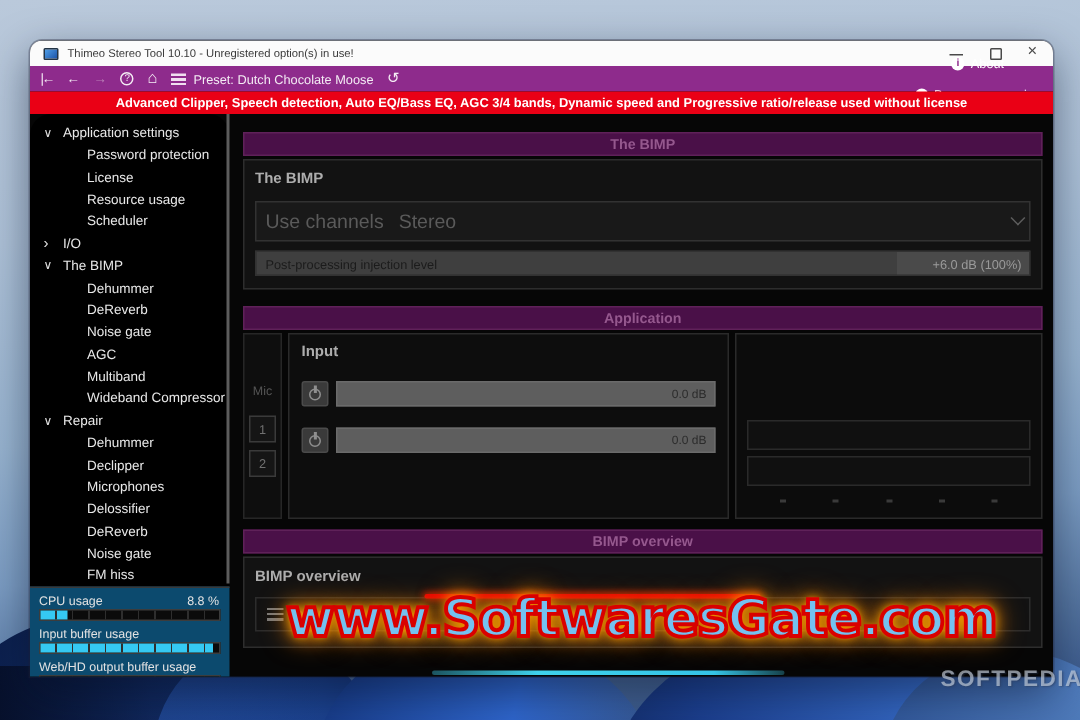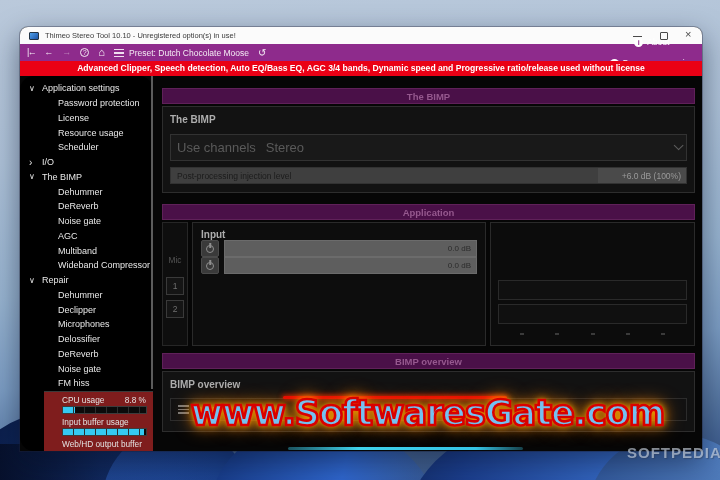--- a/index.html
+++ b/index.html
@@ -56,21 +56,21 @@
   
   .sidebar { width:133px; background:#000; position:relative; flex:none; display:flex; flex-direction:column;border-radius:14px; }
   .tree { padding-top:5px; flex:1; }
   .tree-item { display:flex; align-items:center; height:14.75px; font-size:9px; color:#e8e8e8; padding-left:9px; cursor:default; white-space:nowrap; }
   .tree-item.child { padding-left:38px; }
   .chev { width:13px; font-size:8px; color:#e0e0e0; flex:none; }
   .chev.exp::before { content:"\2228"; }
   .chev.col::before { content:"\203A"; font-size:10px; }
   .sb-scrollbar { position:absolute; right:0; top:0; bottom:62px; width:2px; background:#5c5c5c; }
 
-  .sb-status { border-top:1px solid #3a3a3a; background:#7f1d1d; padding:2px 0 3px 12px; flex:none;margin-left:24px; }
+  .sb-status { border-top:1px solid #3a3a3a; background:#0c4a6e; padding:2px 0 3px 0; flex:none; }
   .st-row { display:flex; justify-content:space-between; font-size:8.3px; color:#e2e2e2; padding:1px 7px 1px 6px; }
   .meter { position:relative; height:8px; border:1px solid #3c3c3c; background:#0b0b0b; margin:0 6px 2px 6px; }
   .meter .segs { position:absolute; inset:0; background:repeating-linear-gradient(90deg,transparent 0 10px,#2e2e2e 10px 11px); }
   .meter .fill { position:absolute; left:0; top:0; bottom:0; background:#35c9f2; }
 
   
   .main { flex:1; padding:0 7px 0 9px; min-width:0; }
   .sec-h { height:16px; line-height:15px; text-align:center; background:#4a1048; border:1px solid #5f2159; color:#95588e; font-weight:bold; font-size:9.5px; }
   .panel { border:1px solid #2d2d2d; background:#121212; }
   .panel-title { font-size:10px; font-weight:bold; color:#adadad; }
@@ -84,21 +84,21 @@
   .slider1 .val { width:88px; background:#4a4a4a; color:#9a9a9a; line-height:16px; text-align:right; padding:0 5px; flex:none; }
 
   .mic-wrap { display:flex; gap:4px; height:124px; margin-top:2px; }
   .mic-col { width:26px; border:1px solid #262626; background:#0e0e0e; display:flex; flex-direction:column; align-items:center; flex:none; }
   .mic-label { margin-top:32px; font-size:8.3px; color:#555; }
   .numbox { width:18px; height:18px; border:1px solid #3a3a3a; color:#707070; font-size:8.5px; display:flex; align-items:center; justify-content:center; background:#151515; }
   .nb1 { margin-top:12px; } .nb2 { margin-top:5px; }
   .levels { width:294px; border:1px solid #2a2a2a; background:#0d0d0d; padding:6px 8px; flex:none; }
   .lv-head { display:flex; font-size:8px; color:#4e4e4e; margin-top:15px; }
   .lv-on { width:25px; padding-left:2px; } 
-  .lv-row { display:flex; align-items:center; margin-top:0; }
+  .lv-row { display:flex; align-items:center; margin-top:14px; }
   .pwrbtn { width:18px; height:17px; background:#3a3a3a; border:1px solid #4b4b4b; border-radius:2px; display:flex; align-items:center; justify-content:center; margin-right:5px; flex:none; }
   .pwr-g { width:8px; height:8px; border:1px solid #8f8f8f; border-radius:50%; position:relative; }
   .pwr-g::after { content:""; position:absolute; top:-3px; left:50%; transform:translateX(-50%); width:1.5px; height:5px; background:#8f8f8f; }
   .gain-slider { flex:1; height:17px; background:#5e5e5e; border:1px solid #6b6b6b; color:#2b2b2b; font-size:8px; display:flex; align-items:center; justify-content:flex-end; padding-right:5px; }
   .meters-panel { flex:1; border:1px solid #2a2a2a; background:#0c0c0c; padding:0 7px; min-width:0; }
   .meter-box { height:20px; border:1px solid #2a2a2a; background:#101010; }
   .mb1 { margin-top:57px; } .mb2 { margin-top:4px; }
   .ticks { display:flex; justify-content:space-between; padding:0 22px; margin-top:9px; }
   .tick { width:4px; height:2px; background:#3a3a3a; }
 

